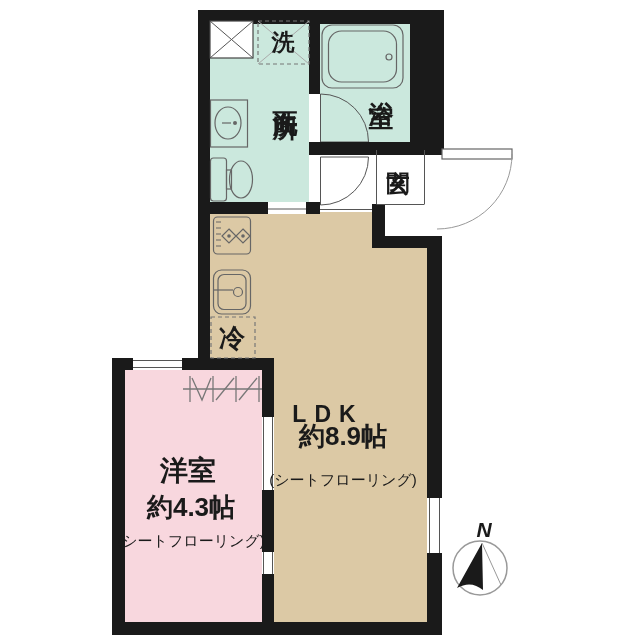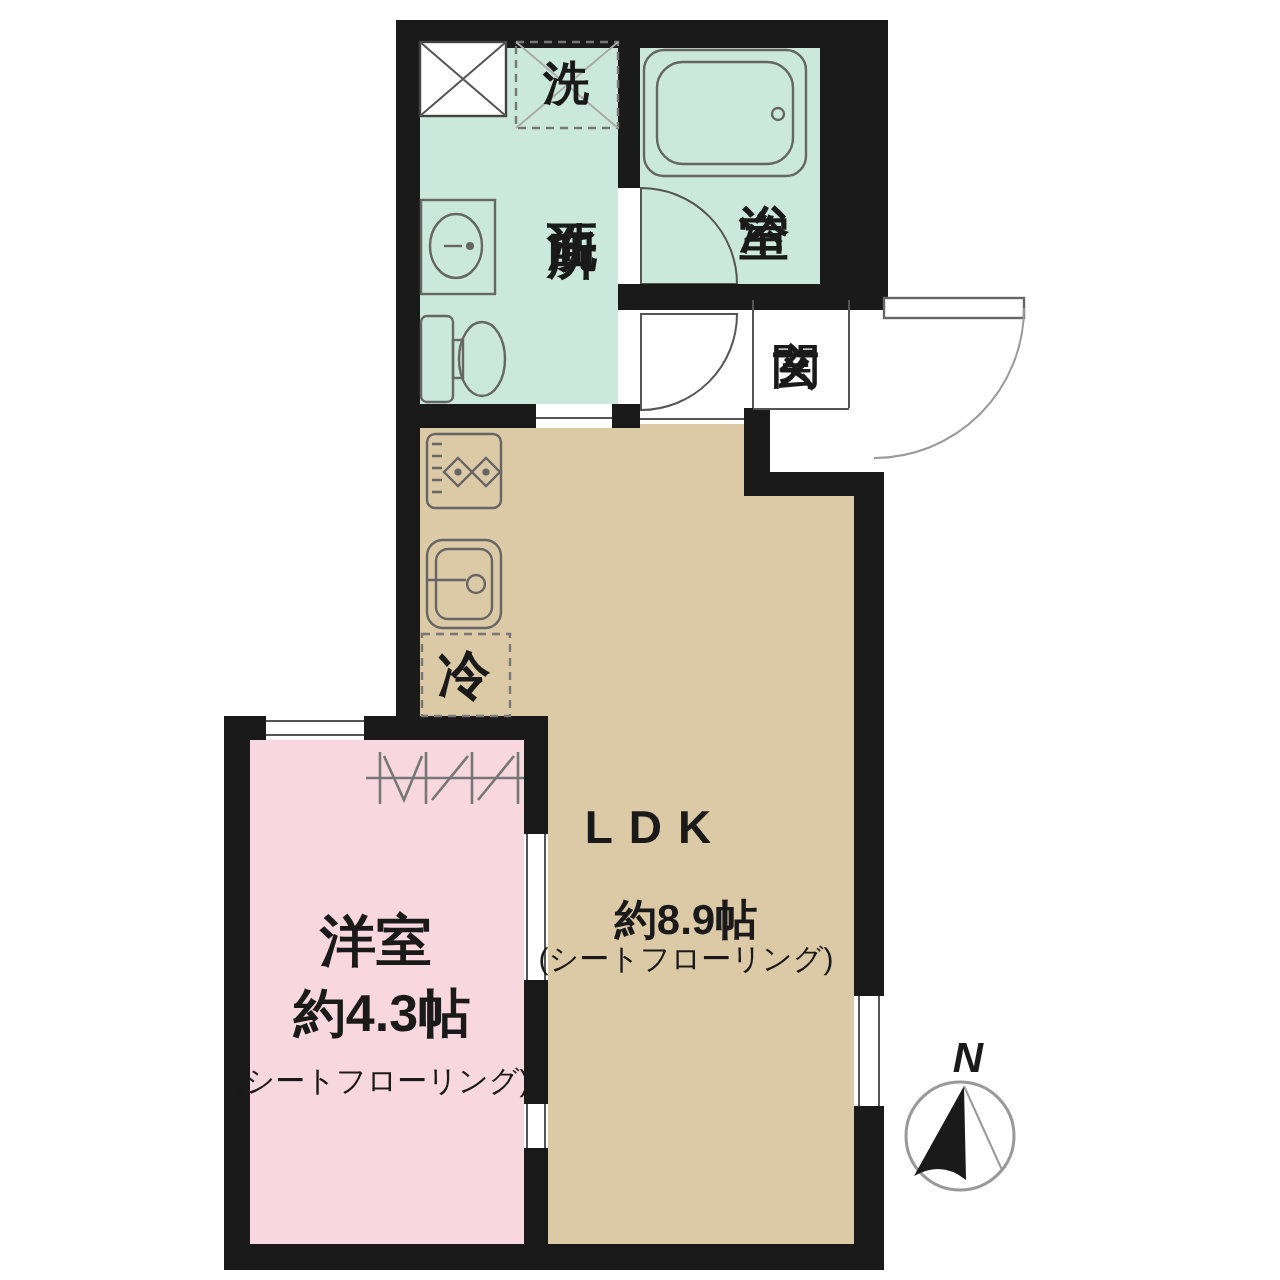--- a/index.html
+++ b/index.html
@@ -161,21 +161,21 @@
 
   <div class="vlbl" style="left:286px;top:90px;font-size:25px;">洗面所</div>
 
   <div class="vlbl" style="left:382px;top:82px;font-size:25px;">浴室</div>
 
   <div class="vlbl" style="left:399px;top:151px;font-size:23px;letter-spacing:3px;">玄関</div>
 
   <div class="lbl" style="left:232px;top:338px;font-size:26px;">冷</div>
 
   <div class="lbl" style="left:328px;top:414px;font-size:23px;letter-spacing:8px;">LDK</div>
-  <div class="lbl" style="left:343px;top:460px;font-size:21px;">約8.9帖</div>
+  <div class="lbl" style="left:343px;top:436px;font-size:26px;">約8.9帖</div>
   <div class="lbl floorsub" style="left:343px;top:480px;font-size:15px;">(シートフローリング)</div>
 
   <div class="lbl" style="left:188px;top:471px;font-size:28px;">洋室</div>
   <div class="lbl" style="left:191px;top:507px;font-size:26px;">約4.3帖</div>
   <div class="lbl floorsub" style="left:191px;top:541px;font-size:15px;">(シートフローリング)</div>
 
   <div class="lbl" style="left:484px;top:530px;font-size:21px;font-weight:700;font-style:italic;">N</div>
 </div>
 
 </body></html>

